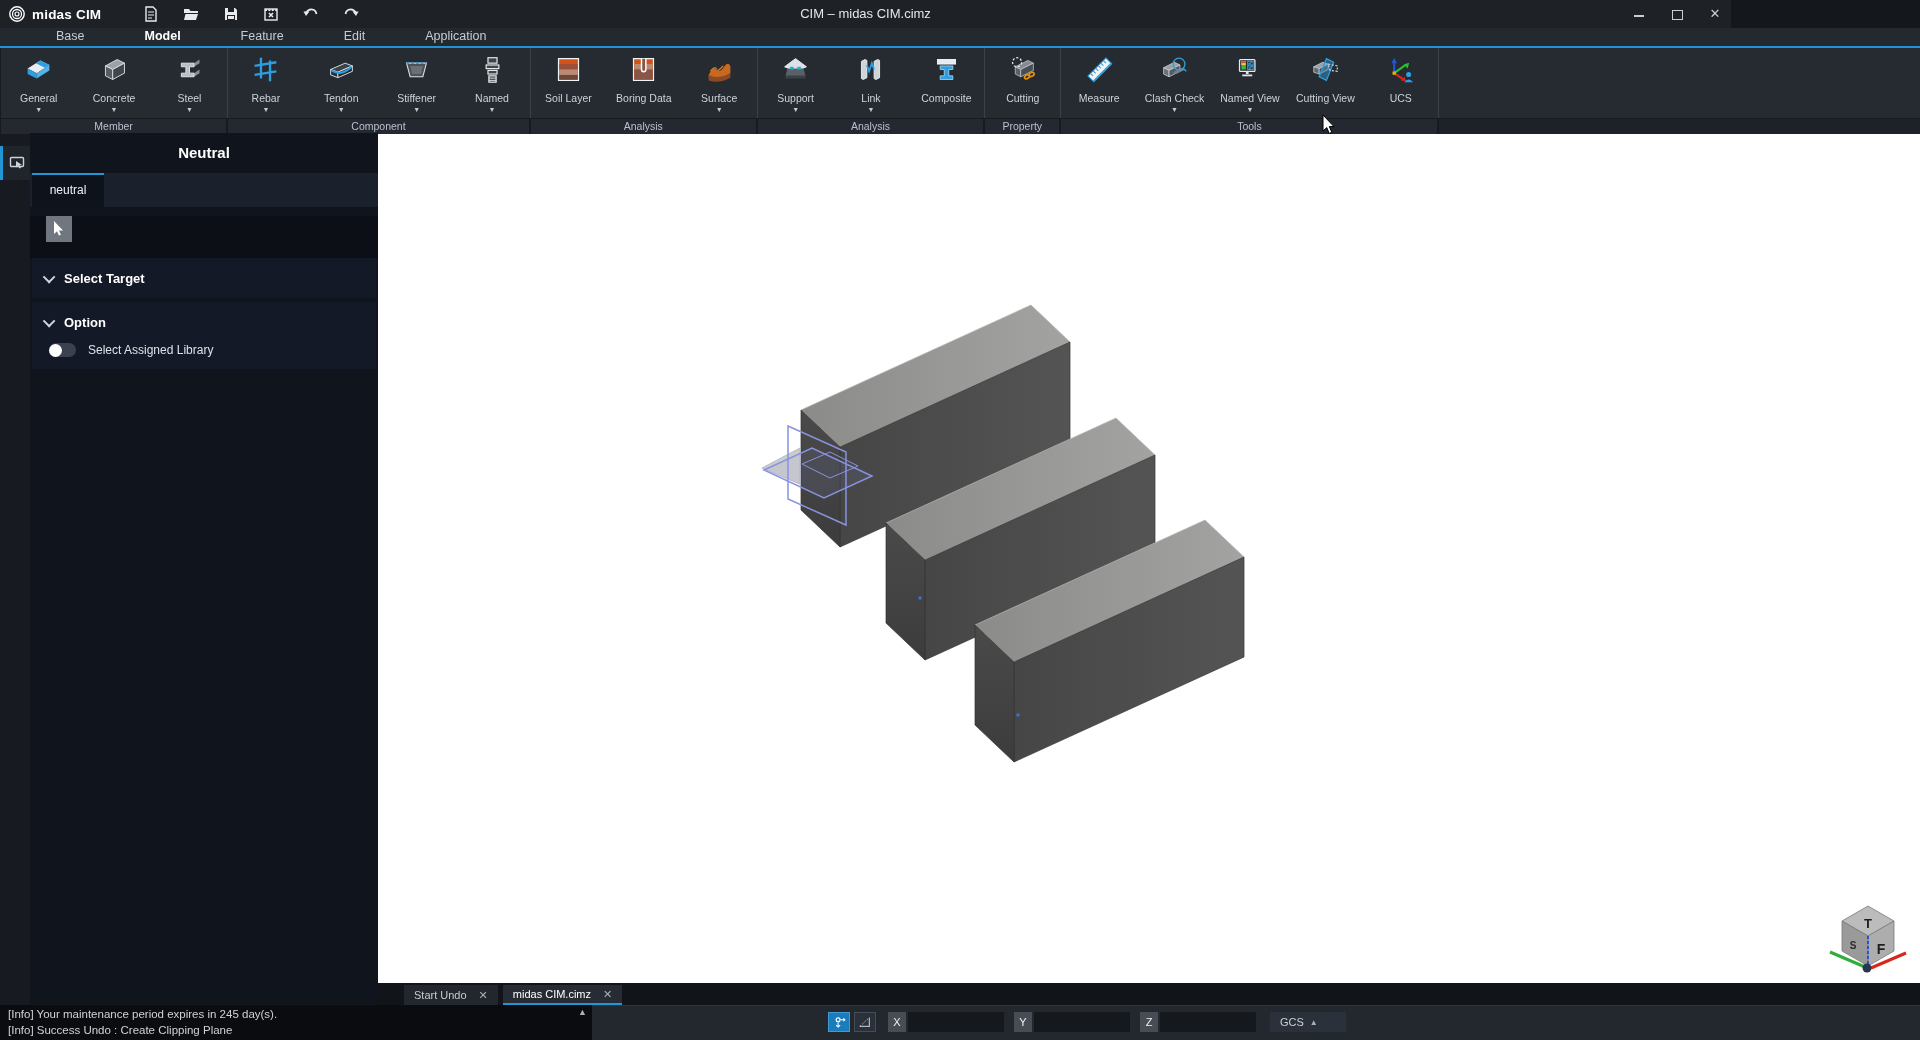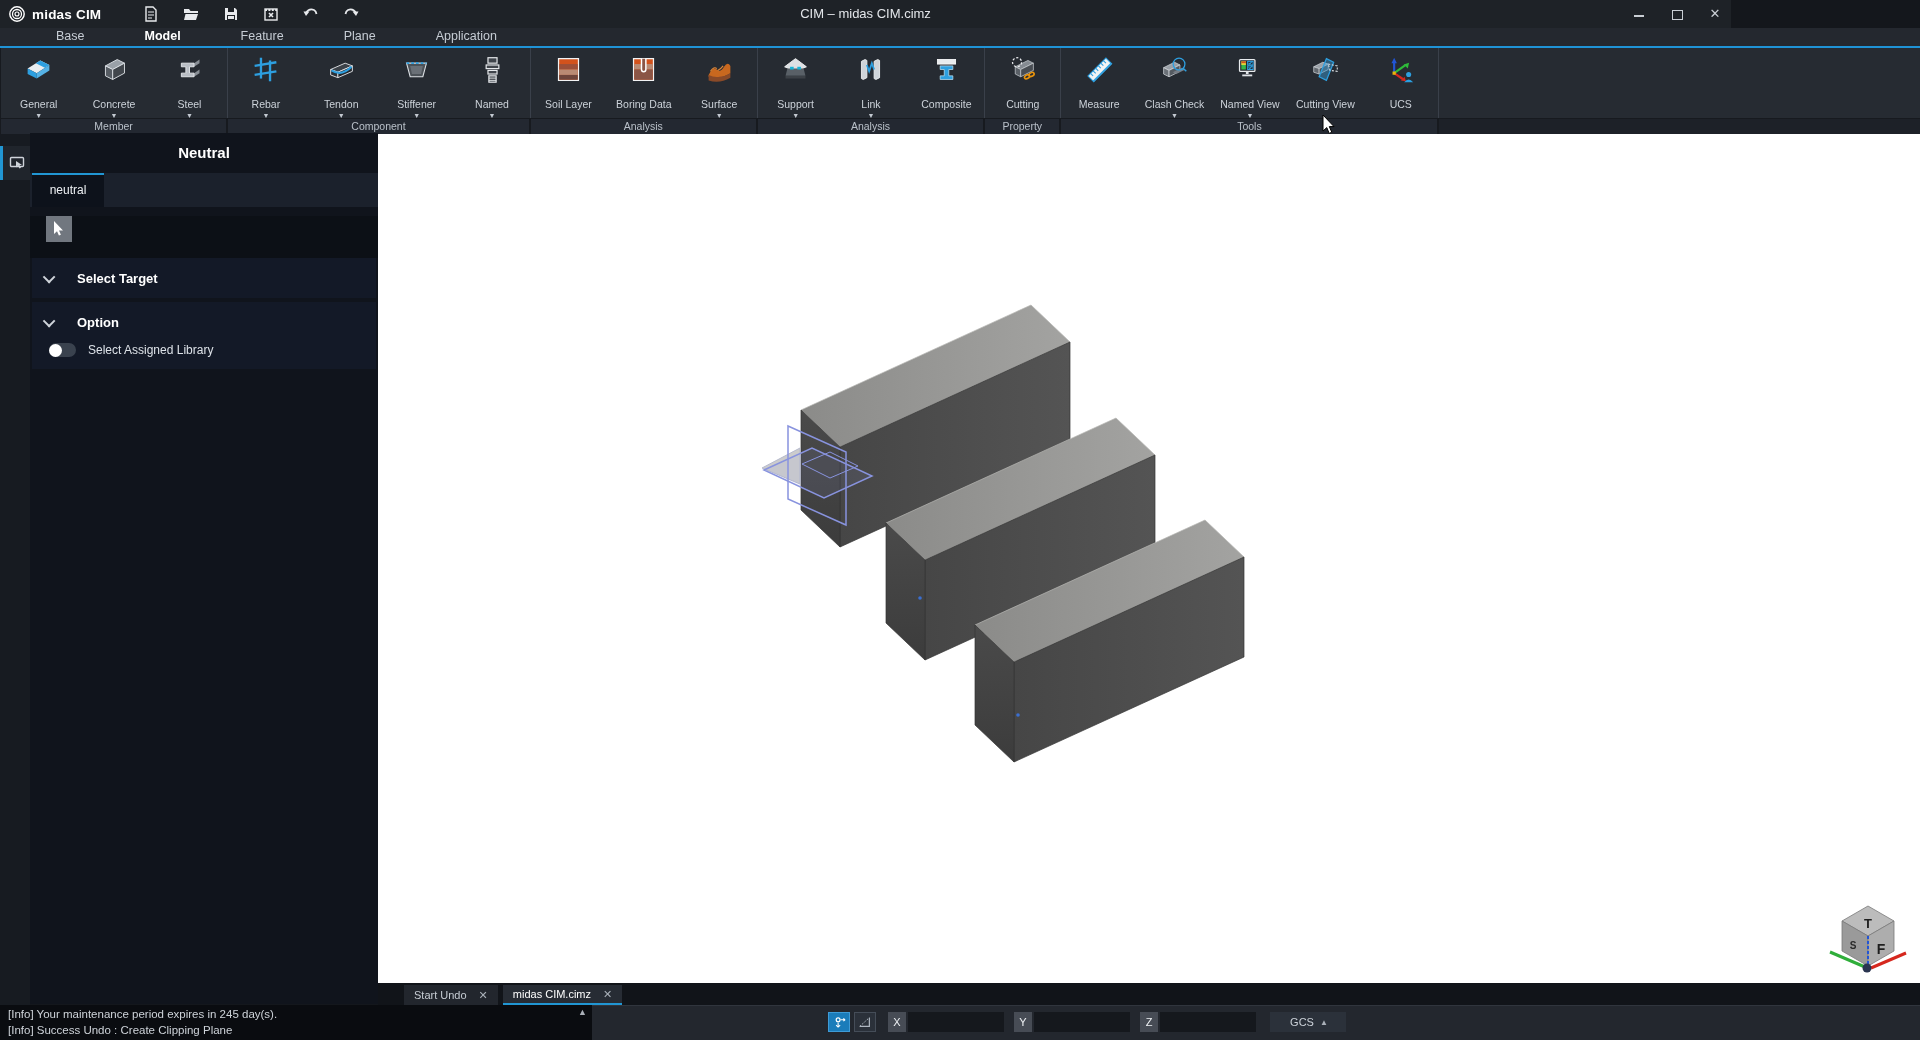--- a/index.html
+++ b/index.html
@@ -25,40 +25,40 @@
   .menu-item.active{color:#ffffff;font-weight:bold;}
   
   .ribbon{position:absolute;left:0;top:48px;width:1920px;height:86px;background:#171a1f;display:flex;padding-left:1px;box-sizing:border-box;}
   .rib-group{display:flex;flex-direction:column;}
   .rib-group.filler{flex:1;}
   .rib-items{display:flex;height:70px;background:#262b32;border-right:1px solid #3a404a;}
   .rib-group.filler .rib-items{border-right:none;}
   .rib-item{width:75.4px;display:flex;flex-direction:column;align-items:center;}
   .rib-icon{width:29px;height:29px;margin-top:7px;}
   .rib-icon svg{width:100%;height:100%;}
-  .rib-label{font-size:10.5px;color:#ccd2d9;margin-top:14px;white-space:nowrap;}
+  .rib-label{font-size:10.5px;color:#ccd2d9;margin-top:8px;white-space:nowrap;}
   .rib-arrow{font-size:8px;color:#c3c9d1;line-height:9px;margin-top:1px;}
   .rib-caption{height:15px;margin-top:1px;margin-right:2px;background:#232831;text-align:center;
                font-size:10.5px;color:#b9c0c9;line-height:15px;}
   .rib-group.filler .rib-caption{background:#1d2128;margin-right:0;}
   
   .leftrail{position:absolute;left:0;top:134px;width:30px;height:871px;background:#171b21;}
   .rail-item{margin-top:12px;height:34px;background:#20252c;border-left:3px solid #2196d3;
              display:flex;align-items:center;justify-content:center;}
   .rail-item svg{width:16px;height:16px;}
   .panel{position:absolute;left:30px;top:133px;width:348px;height:871px;background:#10141c;}
   .panel-header{height:40px;line-height:40px;text-align:center;color:#fff;font-size:15px;font-weight:bold;}
   .panel-tabs{height:34px;background:#1b212c;display:flex;}
   .panel-tab{margin-left:2px;width:72px;height:32px;background:#0d121b;border-top:2px solid #2196d3;
              color:#eef1f4;font-size:12px;line-height:30px;text-align:center;}
   .panel-toolrow{height:42px;background:#0c1016;}
   .tool-btn{width:26px;height:26px;margin:9px 0 0 16px;background:#71777f;display:flex;align-items:center;justify-content:center;}
   .tool-btn svg{width:14px;height:16px;}
   .panel-section{margin:0 2px 4px 2px;background:#131927;padding-bottom:12px;}
-  .sec-header{padding:13px 0 0 14px;color:#fff;font-size:13px;font-weight:bold;display:flex;align-items:center;gap:22px;}
+  .sec-header{padding:13px 0 0 14px;color:#fff;font-size:13px;font-weight:bold;display:flex;align-items:center;gap:9px;}
   .chev{width:7px;height:7px;border-left:2px solid #cfd4da;border-bottom:2px solid #cfd4da;
         transform:rotate(-45deg) translateY(-2px);display:inline-block;}
   .select-btn{margin:11px 15px 0 17px;width:314px;height:28px;background:#1787cb;border:1px solid #54a7d9;
               color:#fff;font-size:13px;display:flex;align-items:center;justify-content:center;position:relative;box-sizing:border-box;}
   .select-btn svg{position:absolute;left:9px;top:6px;width:12px;height:15px;}
   .toggle-row{margin:13px 0 0 17px;display:flex;align-items:center;gap:12px;}
   .toggle{width:27px;height:14px;border-radius:8px;background:#3a424e;position:relative;}
   .toggle .knob{position:absolute;left:0;top:0.5px;width:13px;height:13px;border-radius:50%;background:#fff;}
   .toggle-label{font-size:12px;color:#dde2e8;}
   
@@ -77,21 +77,21 @@
   .msg-collapse{position:absolute;left:578px;top:1007px;font-size:9px;color:#aab0b8;}
   .statusctl{position:absolute;left:828px;top:1012px;display:flex;align-items:center;}
   .snapbtn{width:22px;height:20px;box-sizing:border-box;display:flex;align-items:center;justify-content:center;}
   .snapbtn svg{width:14px;height:14px;}
   .snap-on{background:#1a7cba;border:1px solid #3e9bd6;}
   .snap-off{background:#2b313a;border:1px solid #454d58;margin-left:4px;}
   .axis-chip{width:18px;height:20px;background:#474c55;color:#eef1f4;font-size:11px;text-align:center;line-height:20px;}
   .axis-input{width:96px;height:20px;background:#15181d;border:none;color:#dfe3e8;font-size:11px;padding:0 6px;box-sizing:border-box;font-family:"Liberation Sans",sans-serif;}
   .ml12{margin-left:12px;}.ml10{margin-left:10px;}.ml2{margin-left:2px;}
   .dropdown{height:20px;background:#2b313a;color:#ccd2d9;font-size:11px;display:flex;align-items:center;
-            padding:0 8px 0 10px;box-sizing:border-box;justify-content:center;}
+            padding:0 8px 0 10px;box-sizing:border-box;justify-content:flex-start;}
   .dd-gcs{width:76px;margin-left:14px;}
   .dd-arrow{font-size:8px;color:#aab0b8;margin-left:6px;}
   
   .cursor{position:absolute;left:1322px;top:114px;width:14px;height:21px;z-index:50;pointer-events:none;}
 </style>
 </head>
 <body>
 
 <div class="titlebar">
   <svg class="logo" viewBox="0 0 20 20">
@@ -136,21 +136,21 @@
     <span class="win-btn wb-min"></span>
     <span class="win-btn wb-max"></span>
     <span class="win-btn wb-close">✕</span>
   </div>
 </div>
 
 <div class="menubar">
     <div class="menu-item">Base</div>
     <div class="menu-item active">Model</div>
     <div class="menu-item">Feature</div>
-    <div class="menu-item">Plane</div>
+    <div class="menu-item">Edit</div>
     <div class="menu-item">Application</div>
   </div>
 
 <div class="ribbon">
     <div class="rib-group">
       <div class="rib-items">
         <div class="rib-item">
           <div class="rib-icon"><svg viewBox="0 0 32 32">
               <polygon points="4,15 18,6 28,11 14,20" fill="#e9edf0"></polygon>
               <polygon points="4,15 14,20 14,26 4,21" fill="#2d9fe0"></polygon>

